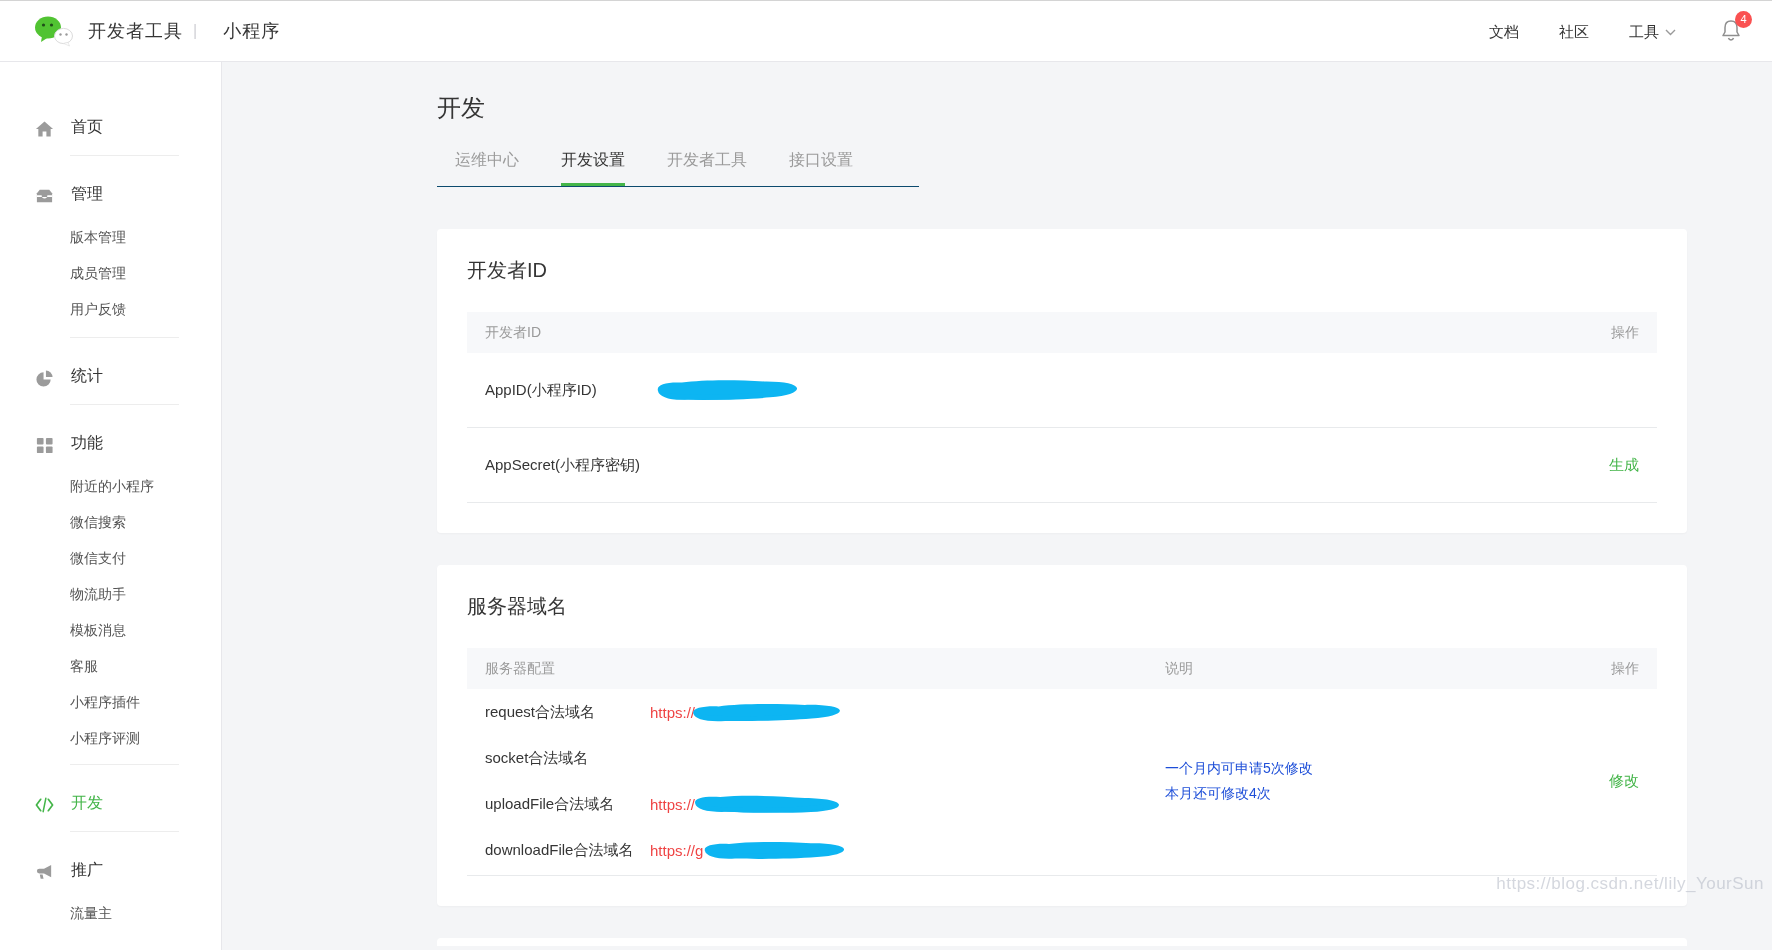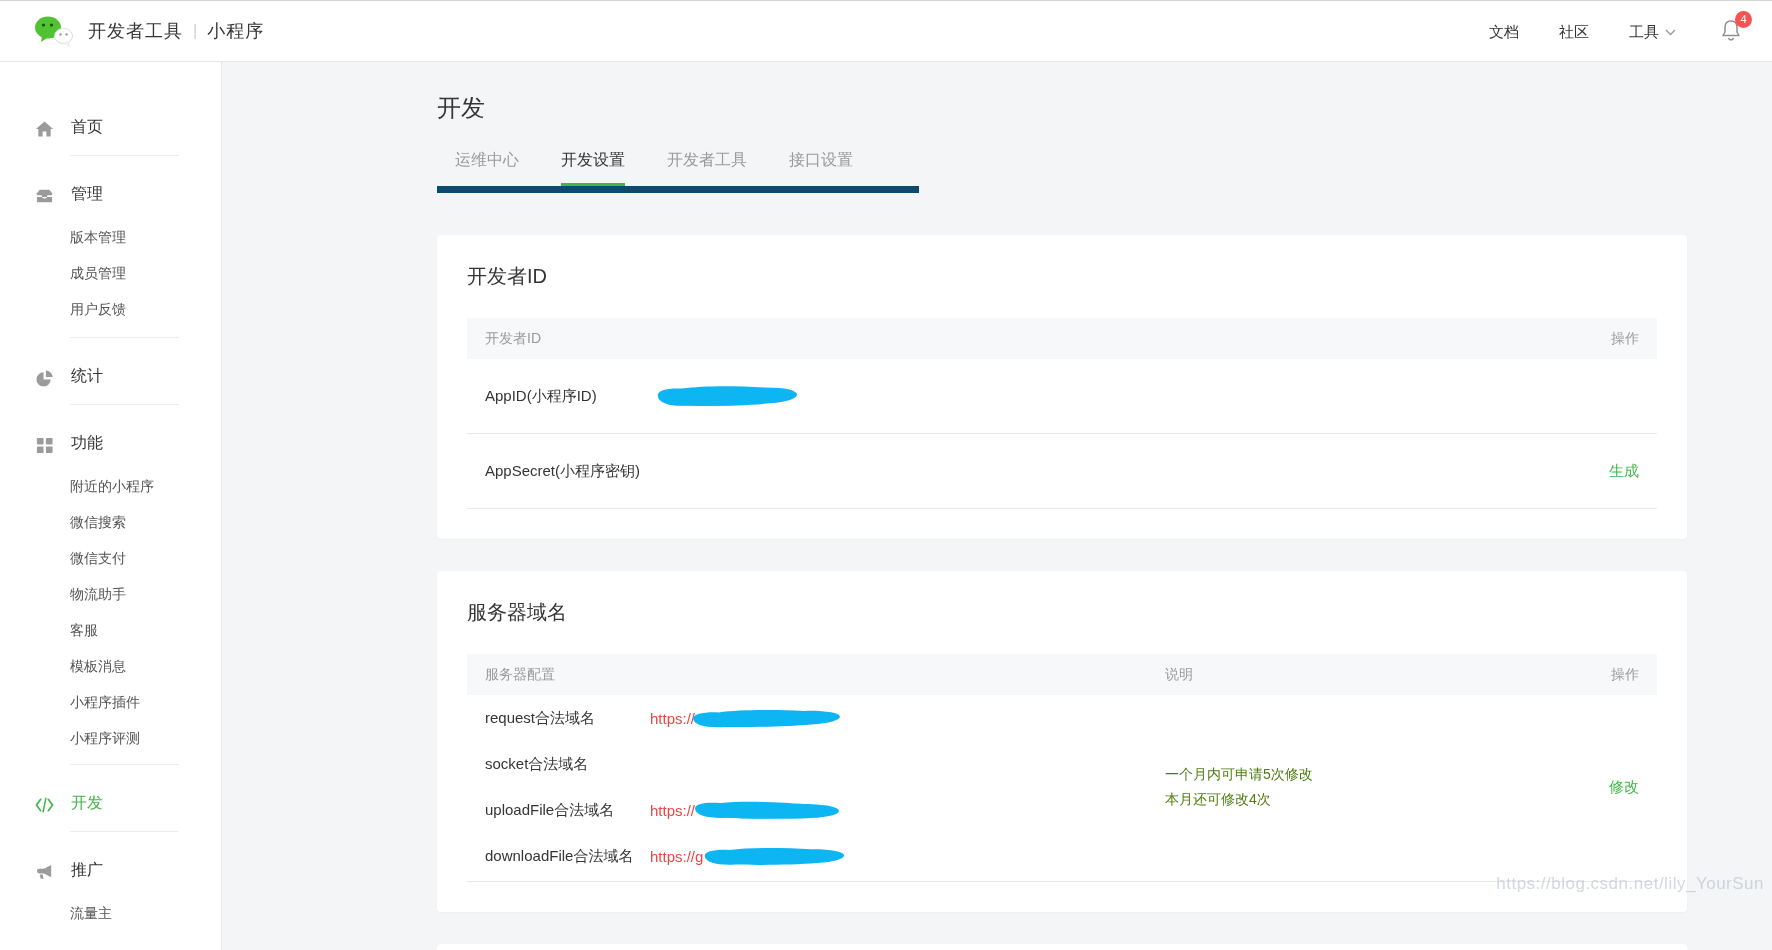--- a/index.html
+++ b/index.html
@@ -34,40 +34,40 @@
   .side-item { display:flex; align-items:flex-end; height:30px; padding-left:35px; cursor:pointer; }
   .side-item .icon { width:19px; height:18px; flex:none; }
   .side-item .lbl { margin-left:17px; font-size:16px; color:#353535; }
   .side-item.active .lbl { color:#44b549; }
   .side-divider { height:1px; background:#ededed; margin:17px 42px 19px 70px; }
   .side-sub { height:36px; line-height:36px; padding-left:70px; font-size:14px; color:#545454; cursor:pointer; }
   .subs { margin-top:14px; }
   
   .main { position:absolute; top:62px; left:437px; width:1250px; }
   .page-title { margin-top:30px; font-size:24px; font-weight:400; color:#353535; }
-  .tabs { display:flex; margin-top:26px; padding-left:18px; border-bottom:7px solid #0c4a6e; width:fit-content; padding-right:24px; }
+  .tabs { display:flex; margin-top:26px; padding-left:18px; border-bottom:1px solid #0c4a6e; width:fit-content; padding-right:24px; }
   .tab { font-size:16px; color:#9a9a9a; padding-bottom:12px; margin-right:42px; cursor:pointer; border-bottom:3px solid transparent; }
   .tab.active { color:#353535; font-weight:500; border-bottom-color:#44b549; }
   .card { background:#fff; border-radius:4px; margin-top:42px; padding:28px 30px 30px; box-shadow:0 1px 2px rgba(0,0,0,.03); }
   .card + .card { margin-top:32px; }
   .card-title { font-size:20px; font-weight:400; color:#353535; }
   .tbl { margin-top:28px; }
   .tbl-head {
     height:41px; background:#f7f8fa; display:grid; align-items:center;
     font-size:14px; color:#9a9a9a;
   }
   .g3 { grid-template-columns:183px 1fr 120px; }
   .g4 { grid-template-columns:183px 515px 372px 120px; }
   .cell-pad { padding-left:18px; }
   .cell-right { text-align:right; padding-right:18px; }
   .row75 { display:grid; grid-template-columns:183px 1fr 120px; align-items:center; height:75px; border-bottom:1px solid #e8eaec; font-size:15px; }
   .body4 { display:grid; grid-template-columns:183px 515px 372px 120px; grid-auto-rows:46px; border-bottom:1px solid #e8eaec; padding-bottom:2px; font-size:15px; }
   .body4 .lblc { grid-column:1; display:flex; align-items:center; padding-left:18px; }
   .body4 .valc { grid-column:2; display:flex; align-items:center; }
-  .notec { grid-column:3; grid-row:1 / 5; align-self:center; font-size:14px; color:#4d7c0f; line-height:25px; }
+  .notec { grid-column:3; grid-row:1 / 5; align-self:center; font-size:14px; color:#1d4ed8; line-height:25px; }
   .actc { grid-column:4; grid-row:1 / 5; align-self:center; text-align:right; padding-right:18px; }
   .link { color:#44b549; font-size:15px; text-decoration:none; cursor:pointer; }
   .valtext { font-size:15px; color:#ef4444; }
   .scribble { display:inline-block; vertical-align:middle; }
   .card-stub { height:8px; background:#fff; border-radius:4px 4px 0 0; margin-top:32px; }
   .watermark { position:absolute; right:8px; top:874px; font-size:17px; color:rgba(176,183,194,.55); letter-spacing:.5px; }
 </style>
 </head>
 <body>
 
@@ -78,21 +78,21 @@
       <path d="M8 21 L7 27 L14 22.5 Z" fill="#51c332"></path>
       <circle cx="9.5" cy="10" r="1.6" fill="#1f4d1a"></circle>
       <circle cx="17.5" cy="10" r="1.6" fill="#1f4d1a"></circle>
       <ellipse cx="29.5" cy="21" rx="9" ry="7.6" fill="#fff" stroke="#dcdcdc"></ellipse>
       <path d="M34 27.5 L35.5 31 L29.5 28.4 Z" fill="#fff" stroke="#dcdcdc" stroke-width=".6"></path>
       <circle cx="26.5" cy="19.5" r="1.2" fill="#9a9a9a"></circle>
       <circle cx="32.5" cy="19.5" r="1.2" fill="#9a9a9a"></circle>
     </svg>
     <span class="brand-text">开发者工具</span>
     <span class="brand-sep">|</span>
-    <span class="brand-text" style="margin-left:0">小程序</span>
+    <span class="brand-text" style="margin-left:16px">小程序</span>
   </div>
   <div class="topnav">
     <a>
         <span>文档</span>
       </a>
     <a>
         <span>社区</span>
       </a>
     <a>
         <span>工具</span>
@@ -153,22 +153,22 @@
       <rect x="2" y="10.5" width="7" height="7" rx="1" fill="#9b9b9b"></rect>
       <rect x="11.5" y="10.5" width="7" height="7" rx="1" fill="#9b9b9b"></rect>
     </svg>
     <span class="lbl">功能</span>
   </div>
   <div class="subs">
     <div class="side-sub">附近的小程序</div>
     <div class="side-sub">微信搜索</div>
     <div class="side-sub">微信支付</div>
     <div class="side-sub">物流助手</div>
+    <div class="side-sub">模板消息</div>
     <div class="side-sub">客服</div>
-    <div class="side-sub">模板消息</div>
     <div class="side-sub">小程序插件</div>
     <div class="side-sub">小程序评测</div>
   </div>
 
   <div class="side-divider" style="margin-top:8px"></div>
 
   <div class="side-item active">
     <svg class="icon" viewBox="0 0 20 18">
       <polyline points="6,3 1.5,9 6,15" fill="none" stroke="#44b549" stroke-width="1.8" stroke-linecap="round" stroke-linejoin="round"></polyline>
       <polyline points="14,3 18.5,9 14,15" fill="none" stroke="#44b549" stroke-width="1.8" stroke-linecap="round" stroke-linejoin="round"></polyline>

